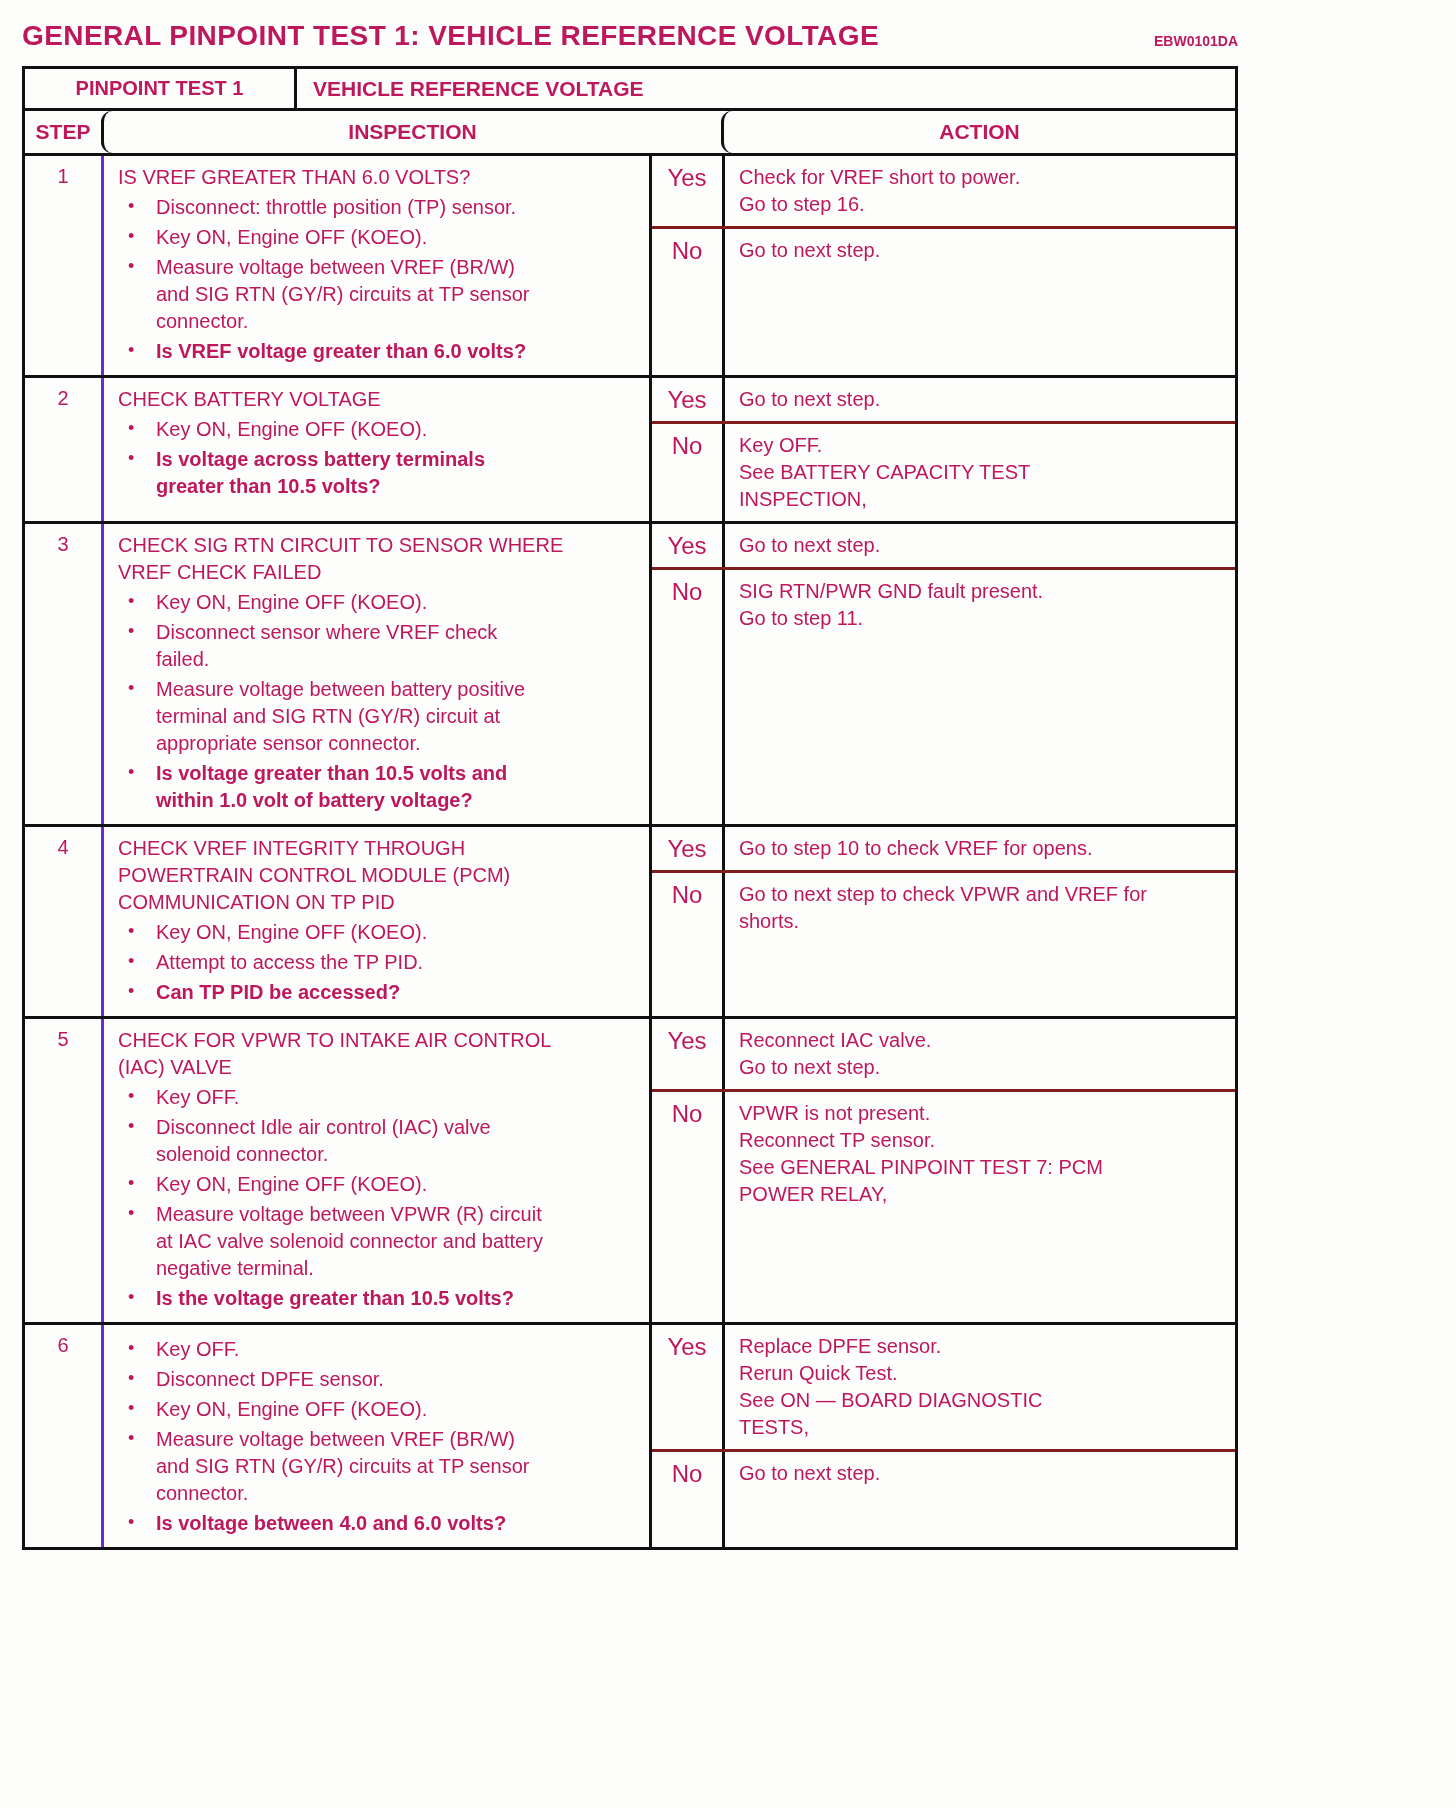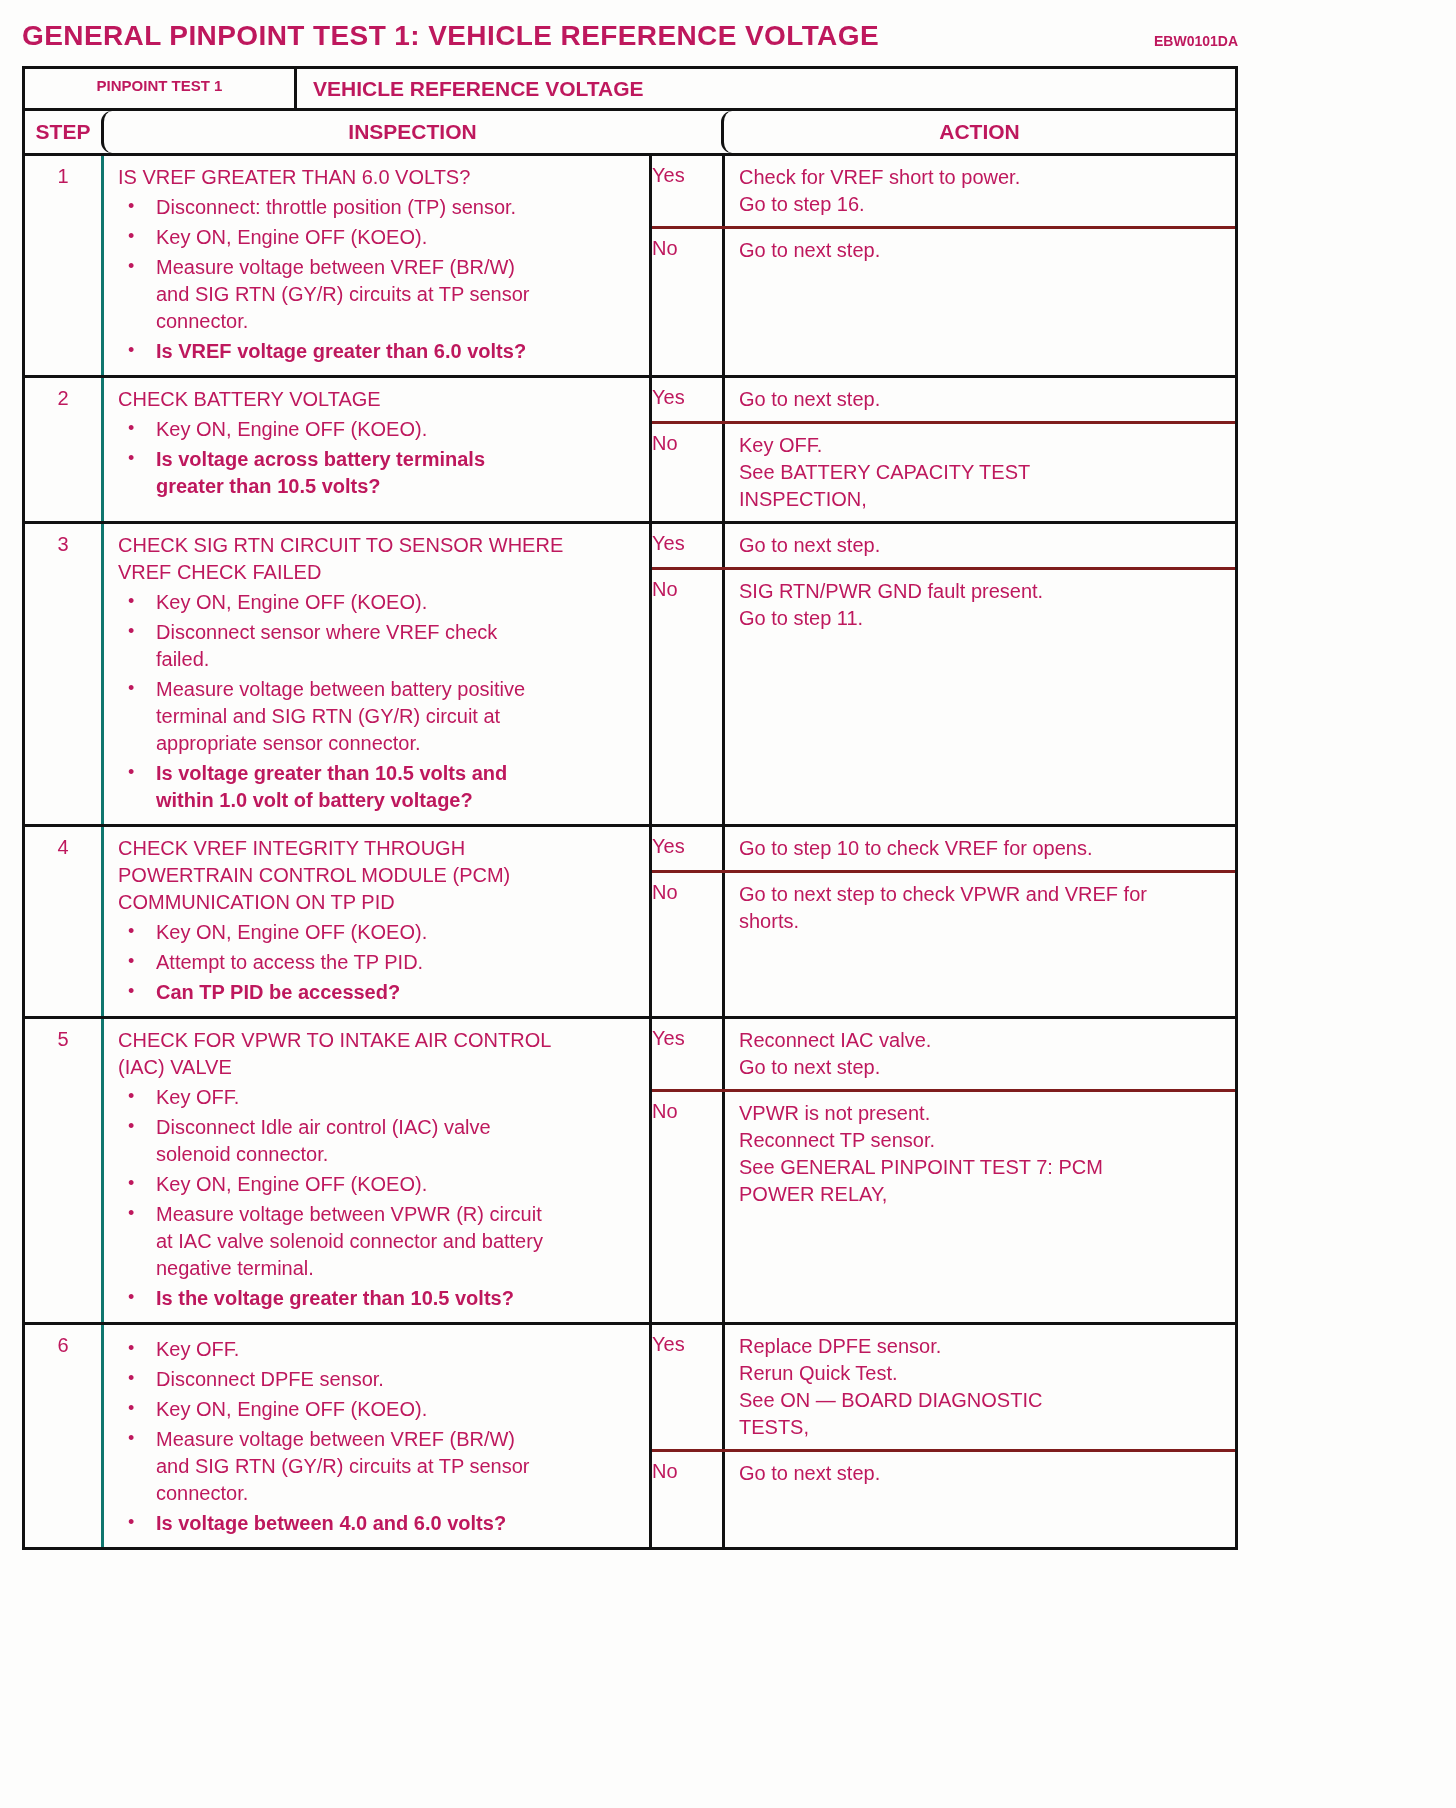--- a/index.html
+++ b/index.html
@@ -39,21 +39,21 @@
   }
   .trow { display: flex; }
   .trow + .trow { border-top: 3px solid #111; }
 
   
   .test-label {
     width: 272px;
     border-right: 3px solid #111;
     text-align: center;
     font-weight: bold;
-    font-size: 15px;
+    font-size: 20px;
     padding: 8px 4px 7px 4px;
   }
   .test-title {
     flex: 1;
     font-weight: bold;
     font-size: 21px;
     padding: 8px 4px 7px 16px;
     border-radius: 10px;
   }
 
@@ -71,21 +71,21 @@
 
   
   .step-num {
     width: 76px;
     text-align: center;
     font-size: 20px;
     padding-top: 9px;
   }
   .insp {
     width: 548px;
-    border-left: 3px solid #0f766e;
+    border-left: 3px solid #6d28d9;
     font-size: 20px;
     line-height: 1.35;
     padding: 8px 8px 10px 14px;
   }
   .insp-title { white-space: pre-line; }
   .bullet-row { display: flex; margin-top: 3px; }
   .bullet-glyph {
     width: 38px;
     min-width: 38px;
     padding-left: 10px;
@@ -97,21 +97,22 @@
   .actions {
     flex: 1;
     display: flex;
     flex-direction: column;
     border-left: 3px solid #111;
   }
   .action-sub { display: flex; flex: 0 0 auto; }
   .action-sub.fill { flex: 1 1 auto; border-top: 3px solid #7f1d1d; }
   .yn {
     width: 70px;
-    font-size: 20px;
+    text-align: center;
+    font-size: 24px;
     padding-top: 8px;
   }
   .act {
     flex: 1;
     border-left: 3px solid #111;
     font-size: 20px;
     line-height: 1.35;
     padding: 8px 10px 8px 14px;
     white-space: pre-line;
   }

